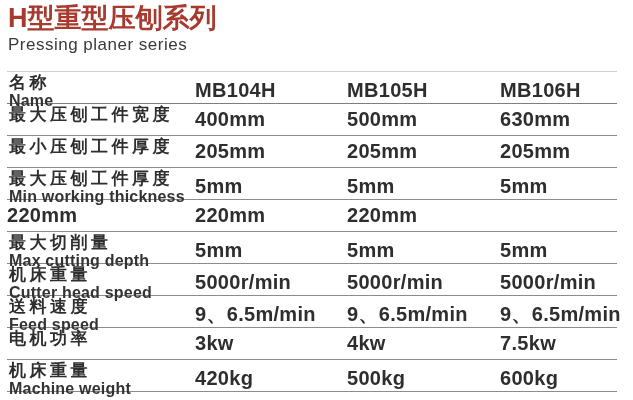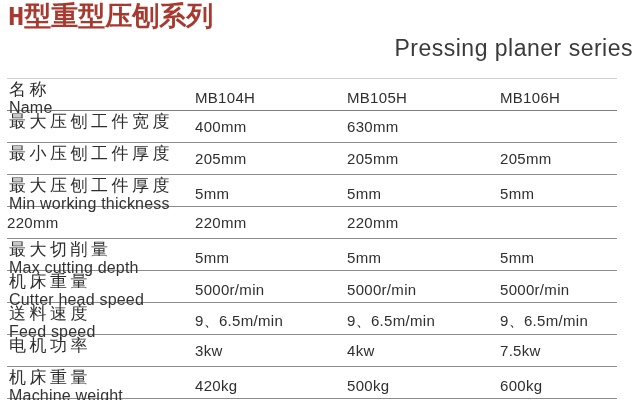--- a/index.html
+++ b/index.html
@@ -13,30 +13,31 @@
   body{
     width:633px;height:400px;overflow:hidden;
     font-family:"Liberation Sans","DejaVu Sans",sans-serif;
     color:var(--text-dark);
   }
   .page{width:633px;height:400px;position:relative;background:#fff;}
   .title-zh{
     margin:4px 0 0 8px;
     font-size:27px;font-weight:bold;line-height:1.1;
     color:var(--title-red);letter-spacing:0px;
-    font-family:Liberation Mono, monospace;
+    font-family:Liberation Sans, sans-serif;
   }
   .title-en{
     margin:1px 0 16px 8px;
-    font-size:23px;letter-spacing:0.5px;color:#3a3a3a;text-align:right;
+    font-size:17px;letter-spacing:0.5px;color:#3a3a3a;
   }
   .spec-table{
     margin:2px 0 0 7px;
     width:610px;
     border-top:1px solid var(--rule-light);
+    font-weight:bold;
   }
   .t-row{
     display:grid;
     grid-template-columns:188px 152px 153px 1fr;
     height:32px;
     border-bottom:1px solid var(--rule);
     align-items:center;
   }
   .t-row.header{border-bottom:1px solid #7e7e7e;}
   .label-cell{
@@ -46,21 +47,21 @@
   }
   .label-zh{
     font-size:17px;letter-spacing:3.5px;line-height:1.05;
     display:block;white-space:nowrap;
   }
   .label-en{
     font-size:16px;letter-spacing:0.2px;color:#333;
     display:block;margin-top:1px;white-space:nowrap;
   }
   .model-cell,.value-cell{
-    font-size:15px;letter-spacing:0.3px;
+    font-size:20px;letter-spacing:0.3px;
     align-self:center;white-space:nowrap;
   }
 </style>
 </head>
 <body>
 
 <div class="page">
 
   <h1 class="title-zh">H型重型压刨系列</h1>
   <div class="title-en">Pressing planer series</div>
@@ -76,20 +77,21 @@
       <div class="model-cell">MB105H</div>
       <div class="model-cell">MB106H</div>
     </div>
 
     <div>
   <div class="t-row">
     <div class="label-cell">
       <span class="label-zh">最大压刨工件宽度</span>
     </div>
     <div class="value-cell">400mm</div>
+    <div class="value-cell">500mm</div>
     <div class="value-cell">630mm</div>
   </div>
 
   <div class="t-row">
     <div class="label-cell">
       <span class="label-zh">最小压刨工件厚度</span>
     </div>
     <div class="value-cell">205mm</div>
     <div class="value-cell">205mm</div>
     <div class="value-cell">205mm</div>

